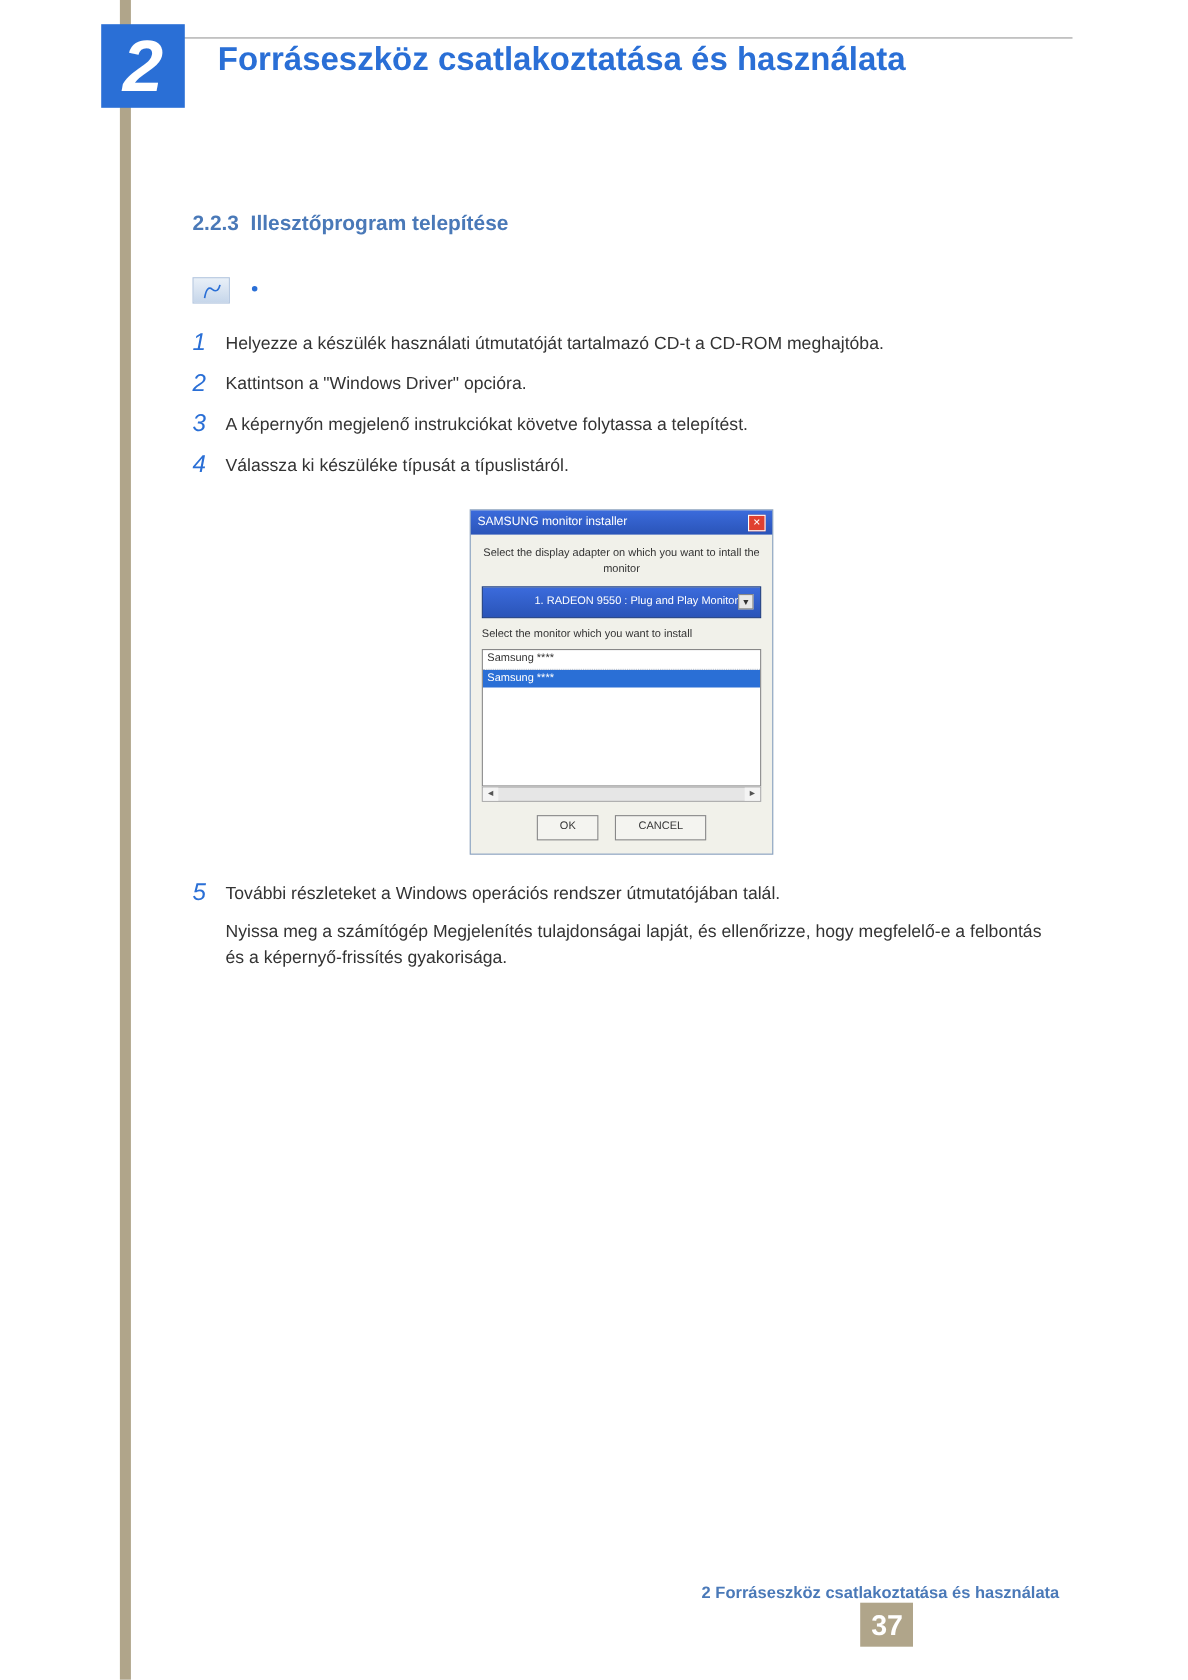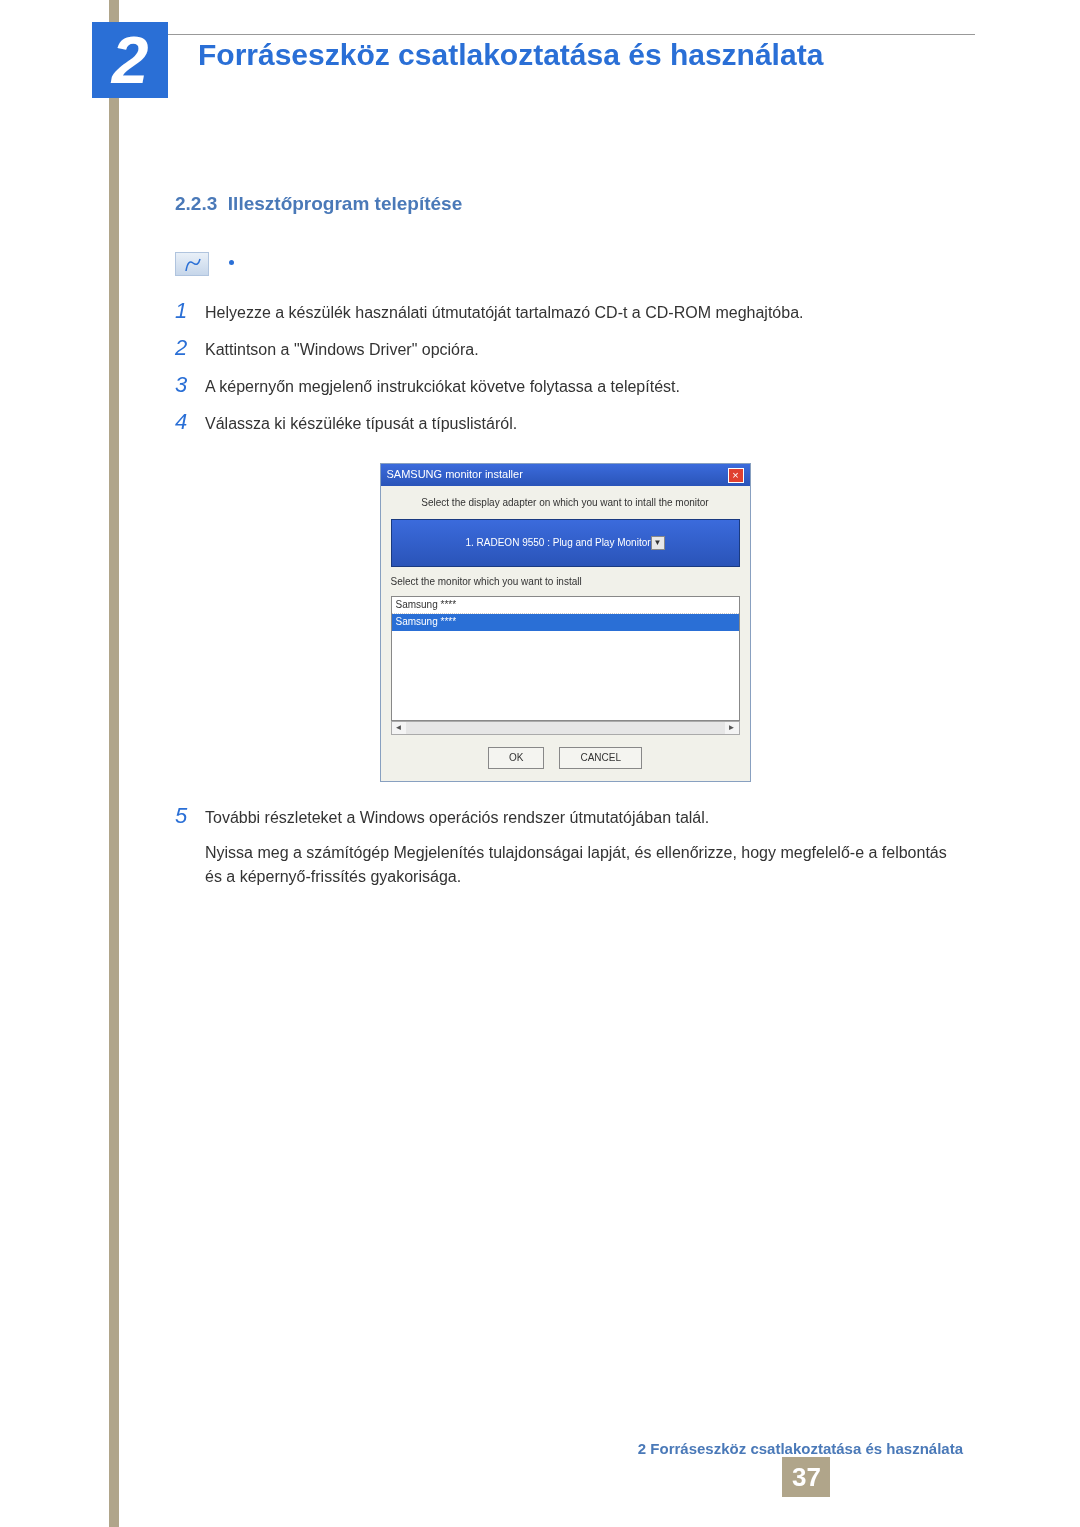--- a/index.html
+++ b/index.html
@@ -93,21 +93,21 @@
     font-style:italic;
     color:#2a6fd6;
     width:30px;
     flex-shrink:0;
     line-height:1.1;
     text-align:left;
   }
   .step-body { flex:1; padding-top:2px; }
   .step-body p { margin-bottom:12px; }
   .installer-figure {
-    width: 371px;
+    width: 276px;
     margin: 28px auto 22px auto;
     border: 1px solid #88a0c0;
     background: #f1f1ea;
     font-size: 11px;
     color: #333;
   }
   .inst-titlebar {
     background: linear-gradient(#3b6bdc,#2a54b8);
     color:#fff;
     padding:3px 6px;
@@ -118,22 +118,22 @@
   }
   .inst-close {
     background:#e04030; color:#fff; width:16px; height:15px;
     display:flex; align-items:center; justify-content:center;
     font-size:11px; border:1px solid #fff; line-height:1;
   }
   .inst-body { padding:10px 10px 12px 10px; }
   .inst-label { text-align:center; font-size:10px; margin-bottom:8px; color:#333; }
   .inst-select {
     background: linear-gradient(#3b6bdc,#2a54b8);
-    color:#fff; font-size:10px; padding:16px 6px;
-    display:flex; justify-content:center; align-items:center;
+    color:#fff; font-size:10px; padding:6px 6px;
+    display:flex; justify-content:flex-end; align-items:center;
     border:1px solid #1a3a80;
   }
   .inst-select-btn {
     width:14px; height:14px; background:#e8e8e8; border:1px solid #888;
     display:flex; align-items:center; justify-content:center; color:#333;
     font-size:8px;
   }
   .inst-sublabel { text-align:left; font-size:10px; margin:8px 0 6px; }
   .inst-listbox {
     border:1px solid #888; background:#fff; height:125px;

